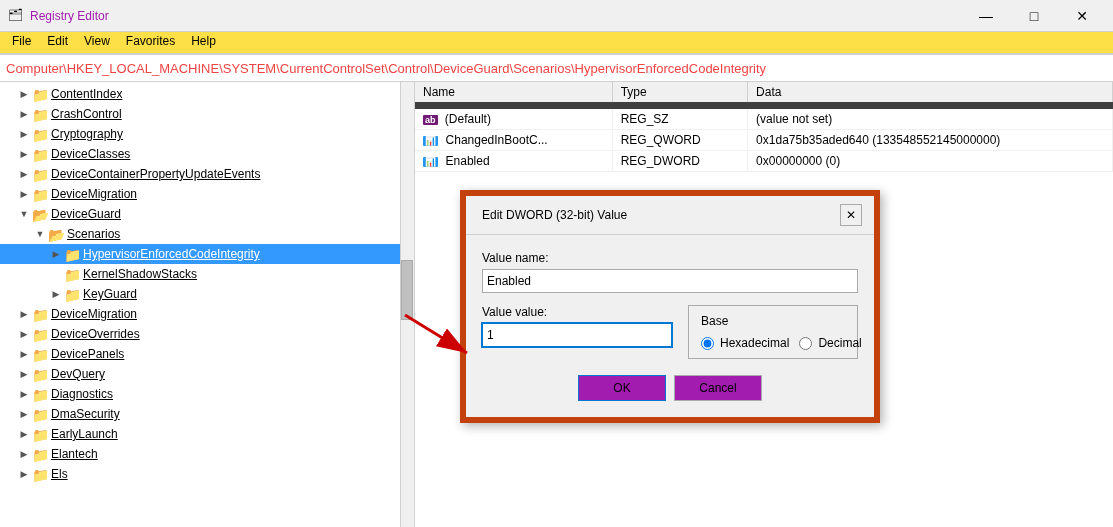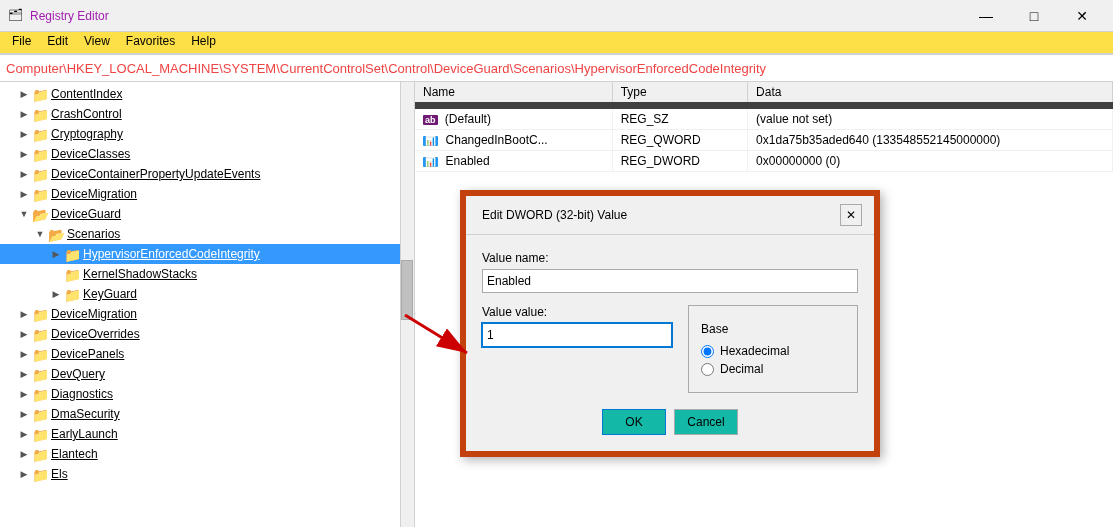--- a/index.html
+++ b/index.html
@@ -229,59 +229,59 @@
 
     .dialog-row {
       display: flex;
       gap: 16px;
       align-items: flex-start;
     }
     .dialog-left { flex: 1; }
     .dialog-right {
       width: 170px;
       border: 1px solid #aaa;
-      padding: 16px 12px;
+      padding: 8px 12px;
       background: #f0f0f0;
     }
     .dialog-right-title {
       font-size: 12px;
       margin-bottom: 8px;
     }
 
     .value-input {
       width: 100%;
       height: 24px;
       border: 1px solid #0078d4;
       padding: 2px 4px;
       font-size: 12px;
       background: #fff;
       outline: 1px solid #0078d4;
     }
 
-    .radio-group { display: flex; flex-direction: column; gap: 4px; }
+    .radio-group { display: flex; gap: 10px; }
     .radio-label {
       display: flex;
       align-items: center;
       gap: 6px;
       font-size: 12px;
       cursor: pointer;
     }
     .radio-input { cursor: pointer; }
 
     .dialog-buttons {
       display: flex;
       justify-content: center;
       gap: 8px;
       margin-top: 16px;
     }
     .dialog-btn {
-      width: 64px;
+      width: 88px;
       height: 26px;
       border: 1px solid #aaa;
-      background: #14b8a6;
+      background: #a21caf;
       font-size: 12px;
       cursor: pointer;
     }
     .dialog-btn.primary {
       border: 1px solid #0078d4;
     }
 
     .scrollbar-track {
       position: absolute;
       right: 0;

